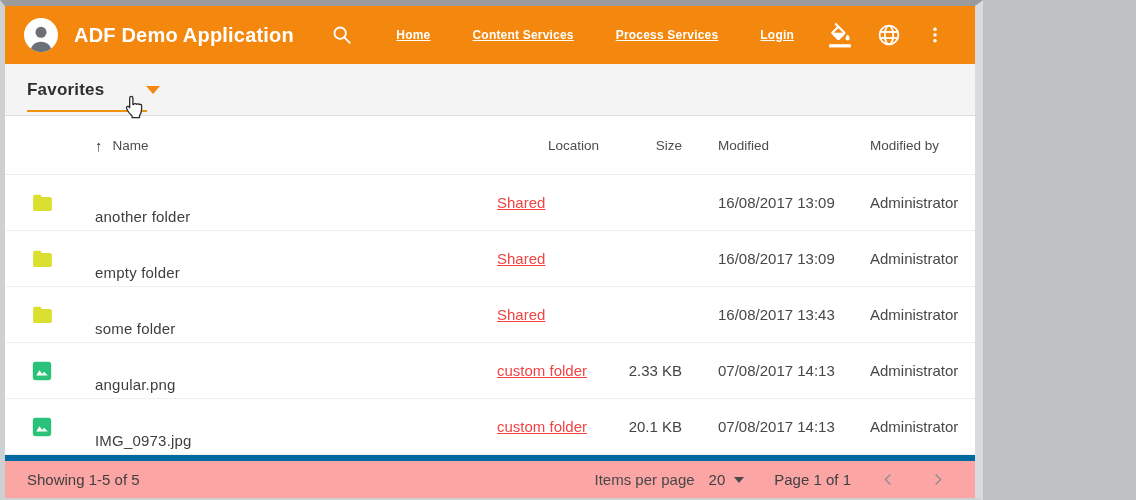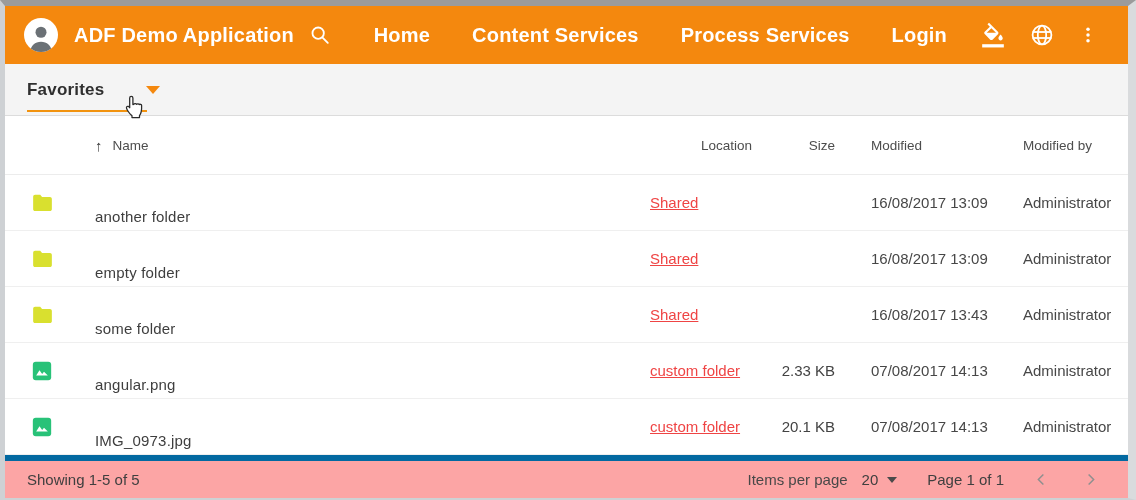--- a/index.html
+++ b/index.html
@@ -1,18 +1,18 @@
 <!DOCTYPE html>
 <html><head>
 <meta charset="utf-8">
 <style>
   * { margin:0; padding:0; box-sizing:border-box; }
   html,body { width:1136px; height:500px; font-family:"Liberation Sans", sans-serif; background:#bfc2c5; }
   .frame {
-    width:1136px; height:500px;
+    width:983px; height:500px;
     border-top:6px solid #9b9b9b;
     border-left:5px solid #ced1d4;
     border-right:8px solid #d9dbdd;
     border-bottom:2px solid #ced1d4;
     background:#ffffff;
     display:flex; flex-direction:column;
     overflow:hidden;
   }
 
   
@@ -22,22 +22,22 @@
     padding:0 18px 0 19px;
   }
   .avatar {
     width:34px; height:34px; border-radius:50%; background:#fff;
     overflow:hidden; flex-shrink:0; display:flex; align-items:flex-end; justify-content:center;
   }
   .app-title { font-size:20px; font-weight:bold; margin-left:16px; letter-spacing:.2px; }
   .appbar-spacer { flex:1; }
   .nav { display:flex; align-items:center; gap:0; }
   .nav-item {
-    color:#fff; font-size:20px; font-weight:bold; letter-spacing:.2px;
-    padding:10px 21px; cursor:pointer; white-space:nowrap;
+    color:#fff; font-size:12px; font-weight:bold; letter-spacing:.2px;
+    padding:10px 21px; cursor:pointer; white-space:nowrap;text-decoration:underline;
   }
   .icon-btn { padding:8px 12px; cursor:pointer; display:flex; align-items:center; }
   .search-btn { margin-right:10px; }
 
   
   .subbar {
     height:52px; background:#f4f4f4; border-bottom:1px solid #dcdcdc;
     display:flex; align-items:center; padding:8px 22px; flex-shrink:0;
     position:relative;
   }

